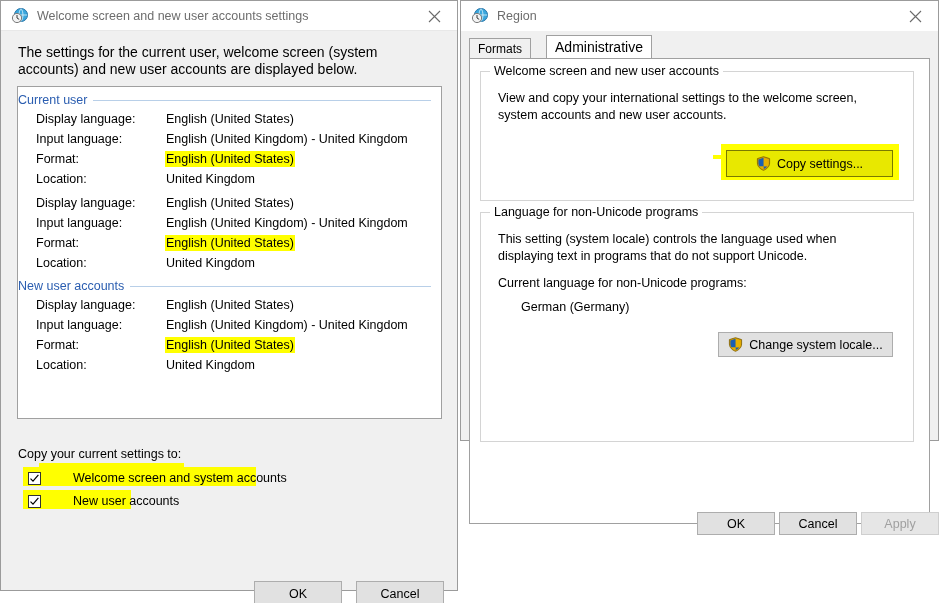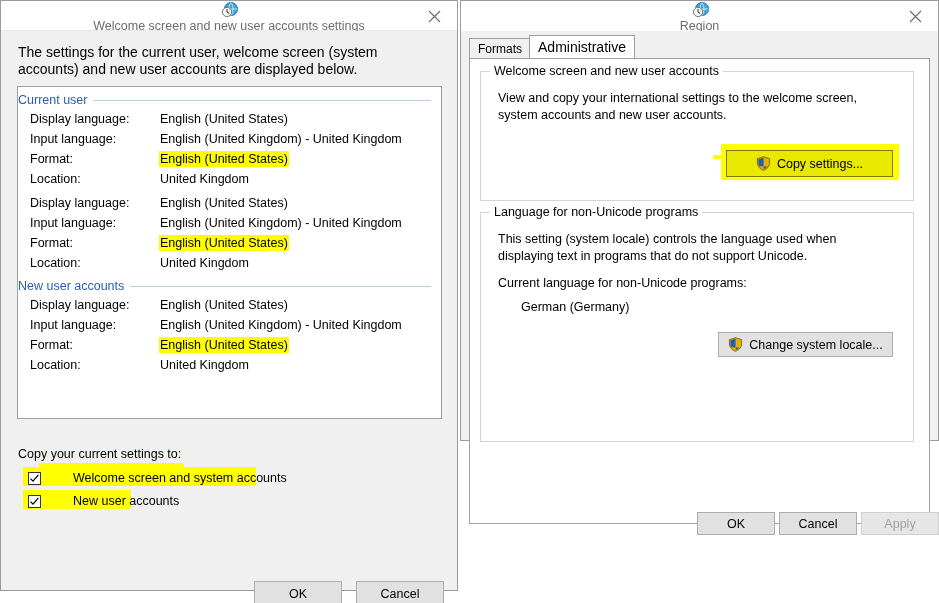--- a/index.html
+++ b/index.html
@@ -26,21 +26,20 @@
     border: 1px solid #9b9b9b;
     box-sizing: border-box;
   }
   .titlebar {
     height: 30px;
     background: #ffffff;
     display: flex;
     align-items: center;
     box-sizing: border-box;
     position: relative;
-    flex-direction: column;
   }
   .title-icon {
     width: 18px;
     height: 18px;
     margin-left: 10px;
     margin-right: 8px;
     flex: 0 0 auto;
     position: relative;
   }
   .title-text {
@@ -118,21 +117,21 @@
   }
   .grp-head-rule {
     flex: 1 1 auto;
     height: 1px;
     background: #b8cfe8;
   }
   .row {
     display: flex;
     height: 20px;
     align-items: center;
-    padding-left: 12px;
+    padding-left: 18px;
   }
   .row-label {
     width: 130px;
     flex: 0 0 130px;
     font-size: 12.5px;
     color: #000;
   }
   .row-value {
     font-size: 12.5px;
     color: #000;
@@ -212,20 +211,21 @@
     background: #f0f0f0;
   }
   .tabstrip {
     position: absolute;
     left: 8px;
     top: 5px;
     right: 8px;
     height: 22px;
     display: flex;
     align-items: flex-end;
+    gap: 17px;
   }
   .tab {
     height: 20px;
     padding: 0 8px;
     font-size: 12px;
     display: flex;
     align-items: center;
     background: #f0f0f0;
     border: 1px solid #a0a0a0;
     border-bottom: none;

